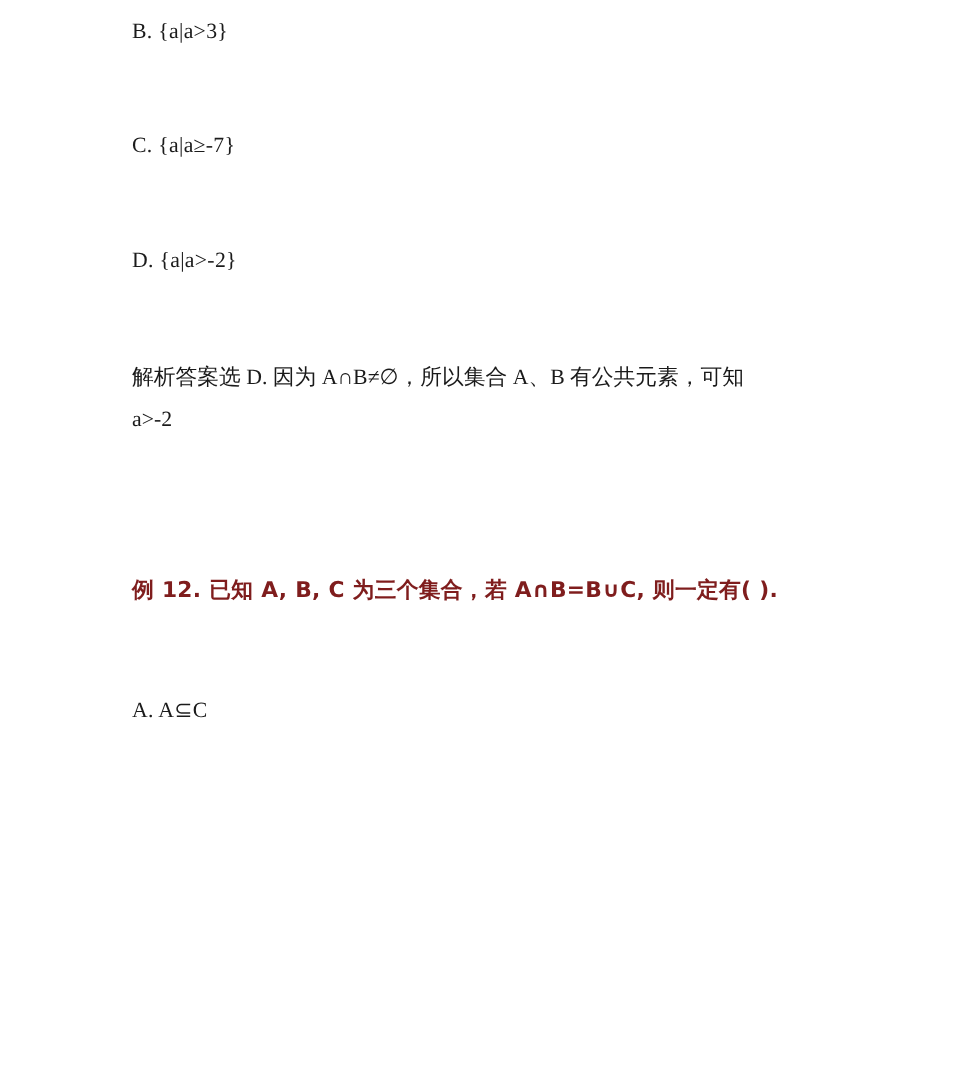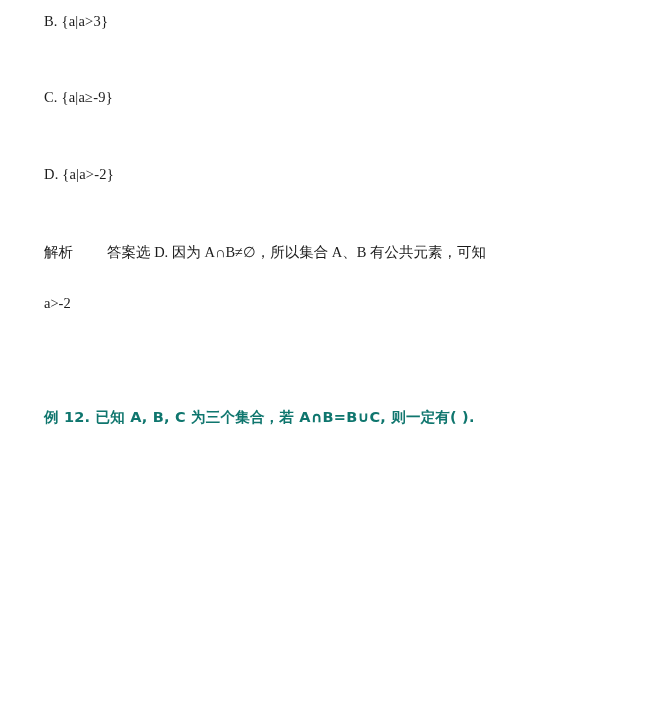--- a/index.html
+++ b/index.html
@@ -12,21 +12,21 @@
     background: #ffffff;
     font-family: "Liberation Serif", serif;
     color: #1a1a1a;
     overflow: hidden;
   }
   .page {
     position: relative;
     width: 645px;
     height: 717px;
     box-sizing: border-box;
-    padding: 0 60px 0 44px;
+    padding: 0 60px 0 88px;
   }
   .line {
     font-size: 14.5px;
     line-height: 1.55;
     letter-spacing: 0.2px;
     color: #1b1b1b;
   }
   .choice {
     margin-bottom: 0;
   }
@@ -35,68 +35,67 @@
   .spacer-xl { height: 88px; }
   .first-offset { height: 10px; }
 
   .explain-block {
     display: block;
     font-size: 14.5px;
     line-height: 1.9;
   }
   .explain-label {
     display: inline-block;
-    margin-right: 34px;
   }
   .explain-body {
     display: inline;
   }
   .explain-cont {
     display: block;
-    margin-top: 23px;
   }
 
   .question {
     font-family: "DejaVu Sans", sans-serif;
     font-weight: bold;
     font-size: 14.5px;
     letter-spacing: 0.2px;
-    color: #0f766e;
+    color: #7f1d1d;
   }
 </style>
 </head>
 <body>
 
 <div class="page">
 
   <div class="first-offset"></div>
 
   <div class="line choice">B. {a|a&gt;3}</div>
 
   <div class="spacer-sm"></div>
 
-  <div class="line choice">C. {a|a≥-9}</div>
+  <div class="line choice">C. {a|a≥-7}</div>
 
   <div class="spacer-sm"></div>
 
   <div class="line choice">D. {a|a&gt;-2}</div>
 
   <div class="spacer-sm"></div>
 
   <div class="explain-block">
     <span class="explain-label">解析</span><span class="explain-body">答案选 D. 因为 A∩B≠∅，所以集合 A、B 有公共元素，可知</span>
     <span class="explain-cont">a&gt;-2</span>
   </div>
 
   <div class="spacer-xl"></div>
 
   <div class="line question">例 12. 已知 A, B, C 为三个集合，若 A∩B=B∪C, 则一定有( ).</div>
 
   <div class="spacer-md"></div>
 
+  <div class="line choice">A. A⊆C</div>
 
   <div class="spacer-sm"></div>
 
 
   <div class="spacer-sm"></div>
 
 
   <div class="spacer-sm"></div>
 
 

